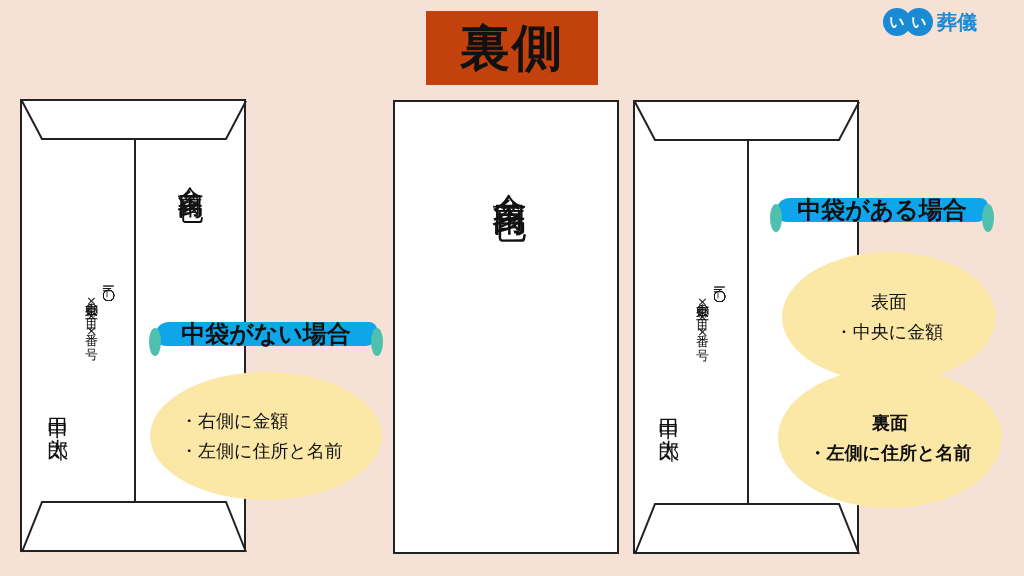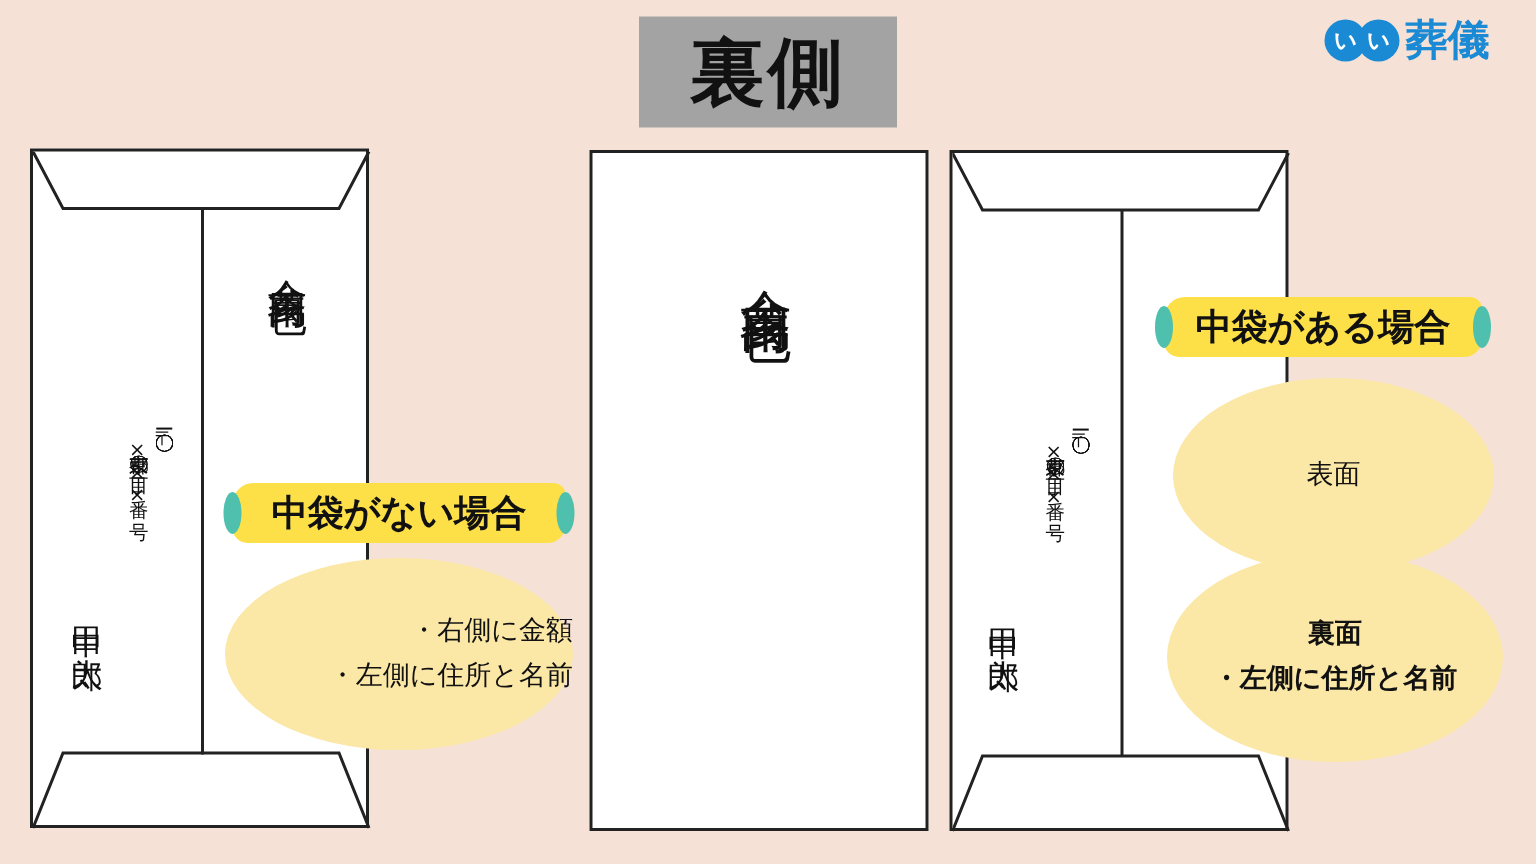--- a/index.html
+++ b/index.html
@@ -4,62 +4,62 @@
 <style>
   html, body { margin:0; padding:0; }
   body {
     width:1024px; height:576px; overflow:hidden; position:relative;
     background:#f6e1d6;
     font-family:"DejaVu Sans", sans-serif;
     color:#111;
   }
   .title-box {
     position:absolute; left:426px; top:11px; width:172px; height:74px;
-    background:#a3a3a3;
+    background:#c2410c;
     display:flex; align-items:center; justify-content:center;
   }
   .title-text { font-size:50px; font-weight:bold; letter-spacing:2px; color:#111; }
   .logo { position:absolute; left:883px; top:8px; display:flex; align-items:center; gap:4px; }
   .logo-circles { display:flex; }
   .logo-circle {
     width:28px; height:28px; border-radius:50%; background:#1a8ad4; color:#fff;
     font-size:15px; font-weight:bold; display:flex; align-items:center; justify-content:center;
   }
   .logo-circle + .logo-circle { margin-left:-6px; }
-  .logo-text { font-size:28px; font-weight:bold; color:#1a8ad4; }
+  .logo-text { font-size:20px; font-weight:bold; color:#1a8ad4; }
 
   .env { position:absolute; background:#fff; border:2px solid #222; box-sizing:border-box; }
   .env svg { position:absolute; left:0; top:0; }
   .vtext {
     position:absolute; writing-mode:vertical-rl; text-orientation:upright;
     color:#111; white-space:nowrap;
   }
   .amount { font-size:26px; font-weight:500; letter-spacing:3px; }
   .amount-big { font-size:34px; letter-spacing:4px; }
   .addr { font-size:13px; line-height:16px; }
   .name { font-size:21px; }
 
   .label-brush {
-    position:absolute; height:40px; background:#fde047;
+    position:absolute; height:24px; background:#0ea5e9;
     border-radius:14px 8px 12px 10px;
     display:flex; align-items:center; justify-content:center;
     font-size:24px; font-weight:bold; color:#111;
   }
   .label-brush::before, .label-brush::after {
     content:""; position:absolute; top:6px; width:12px; height:28px; background:#4fbfae; border-radius:50%;
   }
   .label-brush::before { left:-6px; }
   .label-brush::after { right:-6px; }
 
   .bubble {
     position:absolute; background:#fbe7a6; border-radius:50%;
     display:flex; flex-direction:column; align-items:center; justify-content:center;
     font-size:18px; font-weight:500; line-height:30px; color:#111;
   }
-  .bubble-left { align-items:flex-end; padding-left:30px; box-sizing:border-box; }
+  .bubble-left { align-items:flex-start; padding-left:30px; box-sizing:border-box; }
 </style>
 </head>
 <body>
 
 <div class="title-box">
   <span class="title-text">裏側</span>
 </div>
 
 <div class="logo">
   <div class="logo-circles">
@@ -102,17 +102,18 @@
 <div class="bubble bubble-left" style="left:150px; top:372px; width:232px; height:128px;">
   <span>・右側に金額</span>
   <span>・左側に住所と名前</span>
 </div>
 
 <div class="label-brush" style="left:776px; top:198px; width:212px;">
   <span>中袋がある場合</span>
 </div>
 <div class="bubble" style="left:782px; top:252px; width:214px; height:130px;">
   <span>表面</span>
+  <span>・中央に金額</span>
 </div>
 <div class="bubble" style="left:778px; top:368px; width:224px; height:140px;font-weight:bold;">
   <span>裏面</span>
   <span>・左側に住所と名前</span>
 </div>
 
 </body></html>

